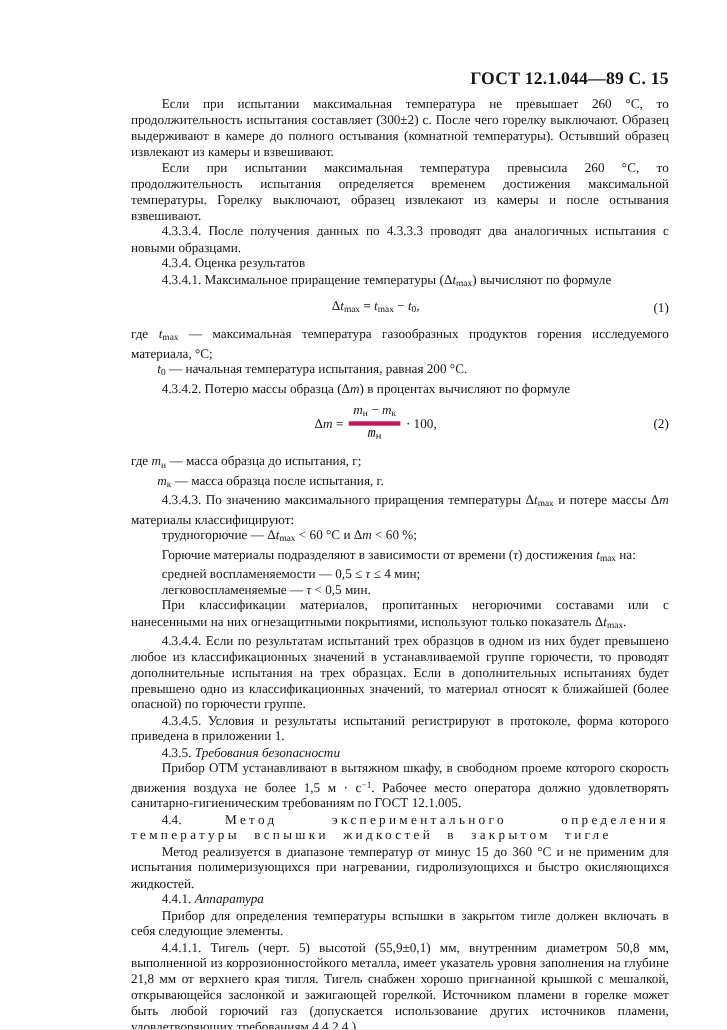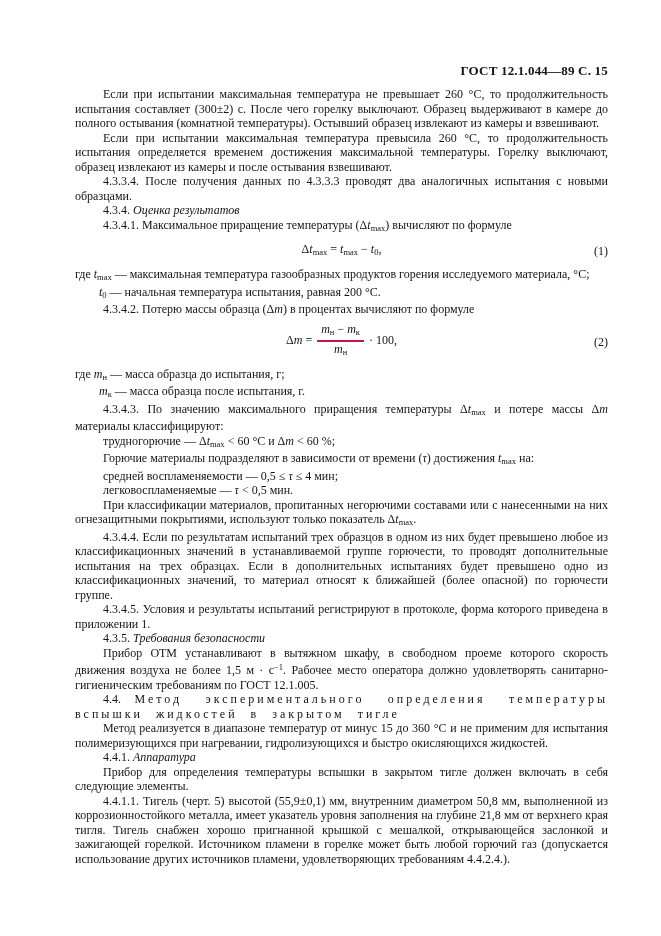--- a/index.html
+++ b/index.html
@@ -4,59 +4,59 @@
 <style>
   * { margin:0; padding:0; box-sizing:border-box; }
   html,body { background:#e8e8e8; }
   .page {
     position:relative; width:661px; height:936px; margin:0 auto;
     background:#ffffff; color:#141414; overflow:hidden;
     font-family:"Liberation Serif", "DejaVu Serif", serif;
   }
   .page-header {
     position:absolute; top:63px; left:75px; right:53px;
-    text-align:right; font-weight:bold; font-size:13px;
+    text-align:right; font-weight:bold; font-size:16px;
     letter-spacing:0.2px;
   }
   .doc-body {
     position:absolute; top:87px; left:75px; right:53px;
     font-size:12px; line-height:14.5px; text-align:justify;
   }
-  .doc-body p { text-indent:28px; }
+  .doc-body p { text-indent:28px;margin-left:44px; }
   .doc-body p.noindent { text-indent:0; }
   .doc-body p.subitem { text-indent:0; padding-left:24px; }
   .doc-body p.formula {
     text-indent:0; text-align:center; position:relative;
     margin:7px 0; line-height:15px;
   }
   .formula-number {
     position:absolute; right:0; top:50%; transform:translateY(-50%);
   }
   .frac {
     display:inline-block; vertical-align:middle; text-align:center;
     line-height:13px; margin:0 2px; position:relative; top:-1px;
   }
   .frac .num { display:block; padding:0 4px 1px 4px;font-family:Liberation Serif, serif; }
-  .frac .den { display:block; border-top:2px solid #be185d; padding:1px 4px 0 4px; }
+  .frac .den { display:block; border-top:4px solid #be185d; padding:1px 4px 0 4px;font-family:Liberation Mono, monospace; }
   sub { font-size:8.5px; vertical-align:-2px; }
   sup { font-size:8.5px; vertical-align:4px; }
   .spaced { letter-spacing:3px; word-spacing:7px; }
 </style>
 </head>
 <body>
 
 <div class="page">
   <div class="page-header">
     <span>ГОСТ 12.1.044—89 С. 15</span>
   </div>
   <div class="doc-body">
       <p class="p"><span>Если при испытании максимальная температура не превышает 260 °С, то продолжительность испытания составляет (300±2) с. После чего горелку выключают. Образец выдерживают в камере до полного остывания (комнатной температуры). Остывший образец извлекают из камеры и взвешивают.</span></p>
       <p class="p"><span>Если при испытании максимальная температура превысила 260 °С, то продолжительность испытания определяется временем достижения максимальной температуры. Горелку выключают, образец извлекают из камеры и после остывания взвешивают.</span></p>
       <p class="p"><span>4.3.3.4. После получения данных по 4.3.3.3 проводят два аналогичных испытания с новыми образцами.</span></p>
-      <p class="p"><span>4.3.4. </span><span style="font-style: italic;">Оценка результатов</span></p>
+      <p class="p"><span>4.3.4. </span><span style="">Оценка результатов</span></p>
       <p class="p"><span>4.3.4.1. Максимальное приращение температуры (Δ</span><span style="font-style: italic;">t</span><sub>max</sub><span>) вычисляют по формуле</span></p>
       <p class="formula"><span><span>Δ</span><span style="font-style: italic;">t</span><sub>max</sub><span> = </span><span style="font-style: italic;">t</span><sub>max</sub><span> − </span><span style="font-style: italic;">t</span><sub>0</sub><span>,</span></span><span class="formula-number">(1)</span></p>
       <p class="noindent"><span>где  </span><span style="font-style: italic;">t</span><sub>max</sub><span> — максимальная температура газообразных продуктов горения исследуемого материала, °С;</span></p>
       <p class="subitem"><span style="font-style: italic;">t</span><sub>0</sub><span>  — начальная температура испытания, равная 200 °С.</span></p>
       <p class="p"><span>4.3.4.2. Потерю массы образца (Δ</span><span style="font-style: italic;">m</span><span>) в процентах вычисляют по формуле</span></p>
       <p class="formula"><span><span>Δ</span><span style="font-style: italic;">m</span><span> = </span><span class="frac"><span class="num"><span style="font-style: italic;">m</span><sub>н</sub><span> − </span><span style="font-style: italic;">m</span><sub>к</sub></span><span class="den"><span style="font-style: italic;">m</span><sub>н</sub></span></span><span> · 100,</span></span><span class="formula-number">(2)</span></p>
       <p class="noindent"><span>где </span><span style="font-style: italic;">m</span><sub>н</sub><span> — масса образца до испытания, г;</span></p>
       <p class="subitem"><span style="font-style: italic;">m</span><sub>к</sub><span> — масса образца после испытания, г.</span></p>
       <p class="p"><span>4.3.4.3. По значению максимального приращения температуры Δ</span><span style="font-style: italic;">t</span><sub>max</sub><span> и потере массы Δ</span><span style="font-style: italic;">m</span><span> материалы классифицируют:</span></p>
       <p class="p"><span>трудногорючие — Δ</span><span style="font-style: italic;">t</span><sub>max</sub><span> &lt; 60 °С и Δ</span><span style="font-style: italic;">m</span><span> &lt; 60 %;</span></p>

